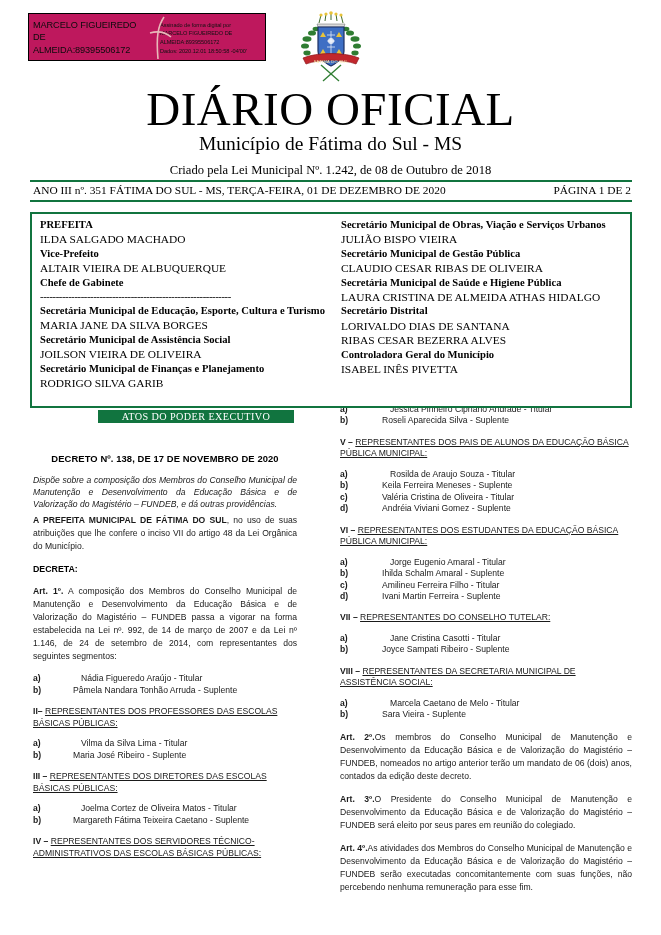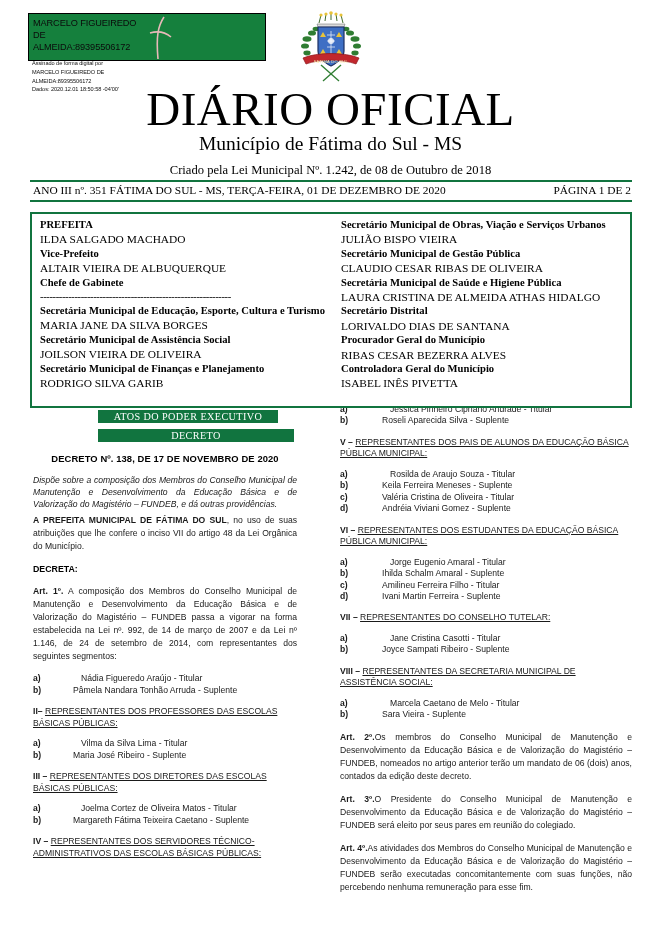--- a/index.html
+++ b/index.html
@@ -10,21 +10,21 @@
     color:#000;
     overflow:hidden;
     position:relative;
   }
   .page{position:relative;width:661px;height:935px;}
 
   
   .sigbox{
     position:absolute;left:28px;top:13px;width:238px;height:48px;
     border:1px solid #000;box-sizing:border-box;
-    display:flex;align-items:flex-start;background:#15803d;flex-direction:column;
+    display:flex;align-items:center;background:#be185d;
   }
   .sig-left{
     width:128px;padding:3px 2px 2px 4px;box-sizing:border-box;
     font-family:"Liberation Sans", sans-serif;
     font-size:9.2px;line-height:1.32;letter-spacing:-0.1px;color:#0b0b0b;
   }
   .sig-right{
     flex:1;padding:4px 2px 2px 3px;box-sizing:border-box;
     font-family:"Liberation Sans", sans-serif;
     font-size:5.6px;line-height:1.55;color:#111;letter-spacing:-0.05px;
@@ -84,21 +84,21 @@
   .off-sep{
     font-family:"Liberation Serif", serif;font-size:10.6px;line-height:14px;
     letter-spacing:-0.4px;color:#000;overflow:hidden;white-space:nowrap;
   }
 
   
   .banner{
     position:absolute;background:#11743f;color:#fff;text-align:center;
     font-family:"Liberation Serif", serif;letter-spacing:0.4px;
   }
-  .banner.atos{left:98px;top:410px;width:180px;height:13px;
+  .banner.atos{left:98px;top:410px;width:196px;height:13px;
     font-size:10.2px;line-height:13px;}
   .banner.decreto{left:98px;top:429px;width:196px;height:13px;
     font-size:10.2px;line-height:13px;}
 
   
   .colL{position:absolute;left:33px;top:452px;width:264px;}
   .colR{position:absolute;left:340px;top:404px;width:292px;}
 
   .body-txt{
     font-family:"Liberation Sans", sans-serif;
@@ -247,29 +247,27 @@
       </div>
     <div class="off-col right" id="off-right">
         <div class="off-role">Secretário Municipal de Obras, Viação e Serviços Urbanos</div>
         <div class="off-name">JULIÃO BISPO VIEIRA</div>
         <div class="off-role">Secretário Municipal de Gestão Pública</div>
         <div class="off-name">CLAUDIO CESAR RIBAS DE OLIVEIRA</div>
         <div class="off-role">Secretária Municipal de Saúde e Higiene Pública</div>
         <div class="off-name">LAURA CRISTINA DE ALMEIDA ATHAS HIDALGO</div>
         <div class="off-role">Secretário Distrital</div>
         <div class="off-name">LORIVALDO DIAS DE SANTANA</div>
-        <div class="off-role">Procurador Geral do Município</div>
         <div class="off-name">RIBAS CESAR BEZERRA ALVES</div>
         <div class="off-role">Controladora Geral do Município</div>
         <div class="off-name">ISABEL INÊS PIVETTA</div>
       </div>
   </div>
 
   <div class="banner atos">ATOS DO PODER EXECUTIVO</div>
-  <div class="banner decreto">DECRETO</div>
 
   <div class="colL">
     <div class="decreto-title">DECRETO Nº. 138, DE 17 DE NOVEMBRO DE 2020</div>
     <div class="ementa">Dispõe sobre a composição dos Membros do Conselho Municipal de Manutenção e Desenvolvimento da Educação Básica e de Valorização do Magistério – FUNDEB, e dá outras providências.</div>
     <div class="body-txt para">
       <b>A PREFEITA MUNICIPAL DE FÁTIMA DO SUL</b><span>, no uso de suas atribuições que lhe confere o inciso VII do artigo 48 da Lei Orgânica do Município.</span>
     </div>
     <div class="decreta">DECRETA:</div>
     <div class="body-txt para">
       <b>Art. 1º.</b><span> A composição dos Membros do Conselho Municipal de Manutenção e Desenvolvimento da Educação Básica e de Valorização do Magistério – FUNDEB passa a vigorar na forma estabelecida na Lei nº. 992, de 14 de março de 2007 e da Lei nº 1.146, de 24 de setembro de 2014, com representantes dos seguintes segmentos:</span>

